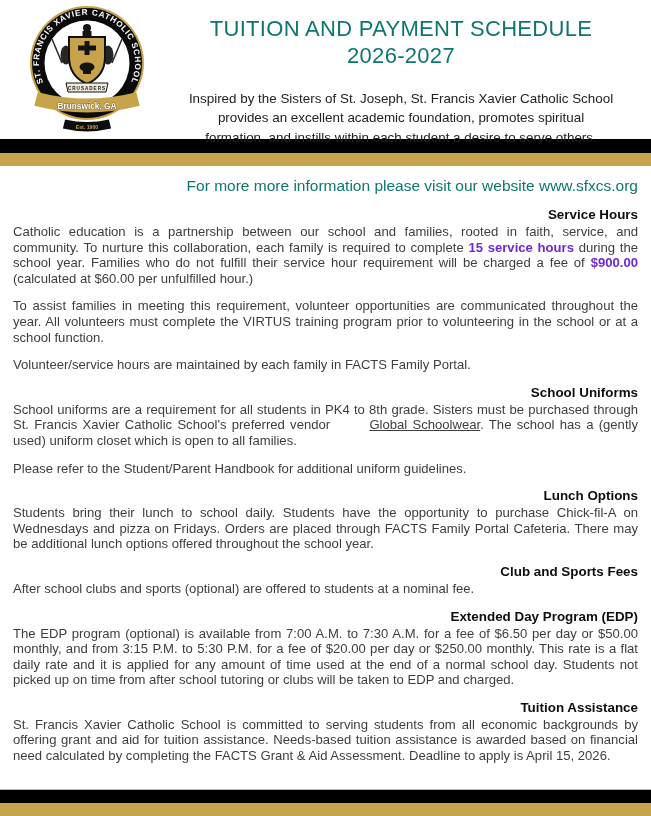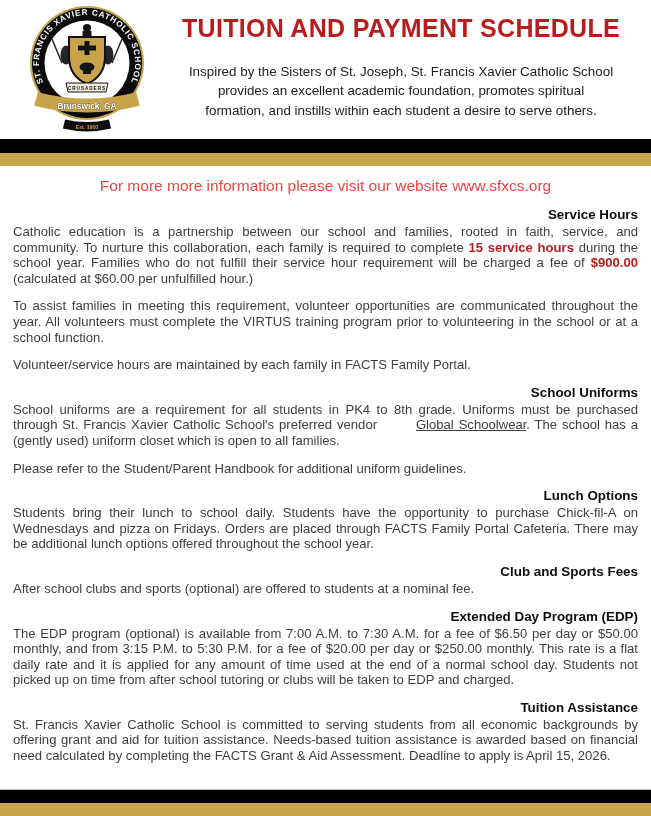--- a/index.html
+++ b/index.html
@@ -7,40 +7,40 @@
   .page {
     position:relative; width:651px; height:816px; margin:0 auto;
     background:#ffffff; overflow:hidden;
     font-family:"Liberation Sans", sans-serif;
   }
   
   .header { position:relative; height:139px; }
   .logo-svg { position:absolute; left:22px; top:5px; width:130px; height:132px; }
   .header-text { margin-left:158px; width:486px; padding-top:15px; text-align:center; }
   .title-line {
-    display:block; font-size:25px; font-weight:bold; color:#b91c1c;
+    display:block; font-size:22px; font-weight:normal; color:#0f766e;
     line-height:27px; letter-spacing:0.3px;
   }
   .intro { margin-top:20px; font-size:13.4px; line-height:19.4px; color:#222222; }
   .intro .line { display:block; }
   
   .bar-black { height:14px; background:#000000; }
   .bar-gold  { height:13px; background:#C7A44C; }
   
   .content { padding:0 13px; }
-  .website { margin-top:9px; font-size:15.5px; line-height:21px; text-align:center; color:#ef4444; }
+  .website { margin-top:9px; font-size:15.5px; line-height:21px; text-align:right; color:#0f766e; }
   h2.h {
     margin-top:11px; margin-bottom:1px;
     font-size:13.4px; line-height:16px; font-weight:bold; color:#0e0e0e;text-align:right;
   }
   p.b {
     margin:0 0 12px 0; font-size:13.1px; line-height:15.6px;
     color:#3e3e3e; text-align:justify;
   }
-  p.b strong { color:#b91c1c; }
+  p.b strong { color:#6d28d9; }
   .vendor-link { text-decoration:underline; color:#3e3e3e; cursor:pointer;margin-left:34px; }
   
   .footer { position:absolute; left:0; right:0; bottom:0; }
   .hairline { height:1px; background:#b9b9b9; }
   .footer .bar-black { height:13px; }
   .footer .bar-gold { height:13px; }
 </style>
 </head>
 <body>
 
@@ -85,20 +85,21 @@
       <path d="M14,94 Q65,107 116,94" stroke="#C7A44C" stroke-width="14" fill="none"></path>
       <text x="65" y="103.5" font-size="8.3" font-weight="bold" text-anchor="middle" fill="#ffffff" stroke="#3a2d10" stroke-width="0.5" paint-order="stroke">Brunswick, GA</text>
 
       <path d="M42,119 Q65,124.5 88,119" stroke="#0d0d0d" stroke-width="9.5" fill="none"></path>
       <text x="65" y="123.5" font-size="5.2" font-weight="bold" text-anchor="middle" fill="#C7A44C">Est. 1900</text>
     </svg>
 
     <div class="header-text">
       <h1>
         <span class="title-line">TUITION AND PAYMENT SCHEDULE</span>
+        <span class="title-line">2026-2027</span>
       </h1>
       <p class="intro">
         <span class="line">Inspired by the Sisters of St. Joseph, St. Francis Xavier Catholic School</span>
         <span class="line">provides an excellent academic foundation, promotes spiritual</span>
         <span class="line">formation, and instills within each student a desire to serve others.</span>
       </p>
     </div>
   </header>
 
   <div class="bar-black"></div>
@@ -110,21 +111,21 @@
 
     <section>
       <h2 class="h">Service Hours</h2>
       <p class="b"><span>Catholic education is a partnership between our school and families, rooted in faith, service, and community.  To nurture this collaboration, each family is required to complete </span><strong>15 service hours</strong><span> during the school year.  Families who do not fulfill their service hour requirement will be charged a fee of </span><strong>$900.00</strong><span> (calculated at $60.00 per unfulfilled hour.)</span></p>
       <p class="b">To assist families in meeting this requirement, volunteer opportunities are communicated throughout the year.  All volunteers must complete the VIRTUS training program prior to volunteering in the school or at a school function.</p>
       <p class="b">Volunteer/service hours are maintained by each family in FACTS Family Portal.</p>
     </section>
 
     <section>
       <h2 class="h">School Uniforms</h2>
-      <p class="b"><span>School uniforms are a requirement for all students in PK4 to 8th grade.  Uniforms must be purchased through St. Francis Xavier Catholic School's preferred vendor </span><span class="vendor-link">Global Schoolwear</span><span>.  The school has a  (gently used) uniform closet which is open to all families.</span></p>
+      <p class="b"><span>School uniforms are a requirement for all students in PK4 to 8th grade.  Sisters must be purchased through St. Francis Xavier Catholic School's preferred vendor </span><span class="vendor-link">Global Schoolwear</span><span>.  The school has a  (gently used) uniform closet which is open to all families.</span></p>
       <p class="b">Please refer to the Student/Parent Handbook for additional uniform guidelines.</p>
     </section>
 
     <section>
       <h2 class="h">Lunch Options</h2>
       <p class="b">Students bring their lunch to school daily. Students have the opportunity to purchase Chick-fil-A on Wednesdays and pizza on  Fridays.  Orders are placed through FACTS Family Portal Cafeteria. There may be additional lunch options offered throughout the school year.</p>
     </section>
 
     <section>
       <h2 class="h">Club and Sports Fees</h2>

